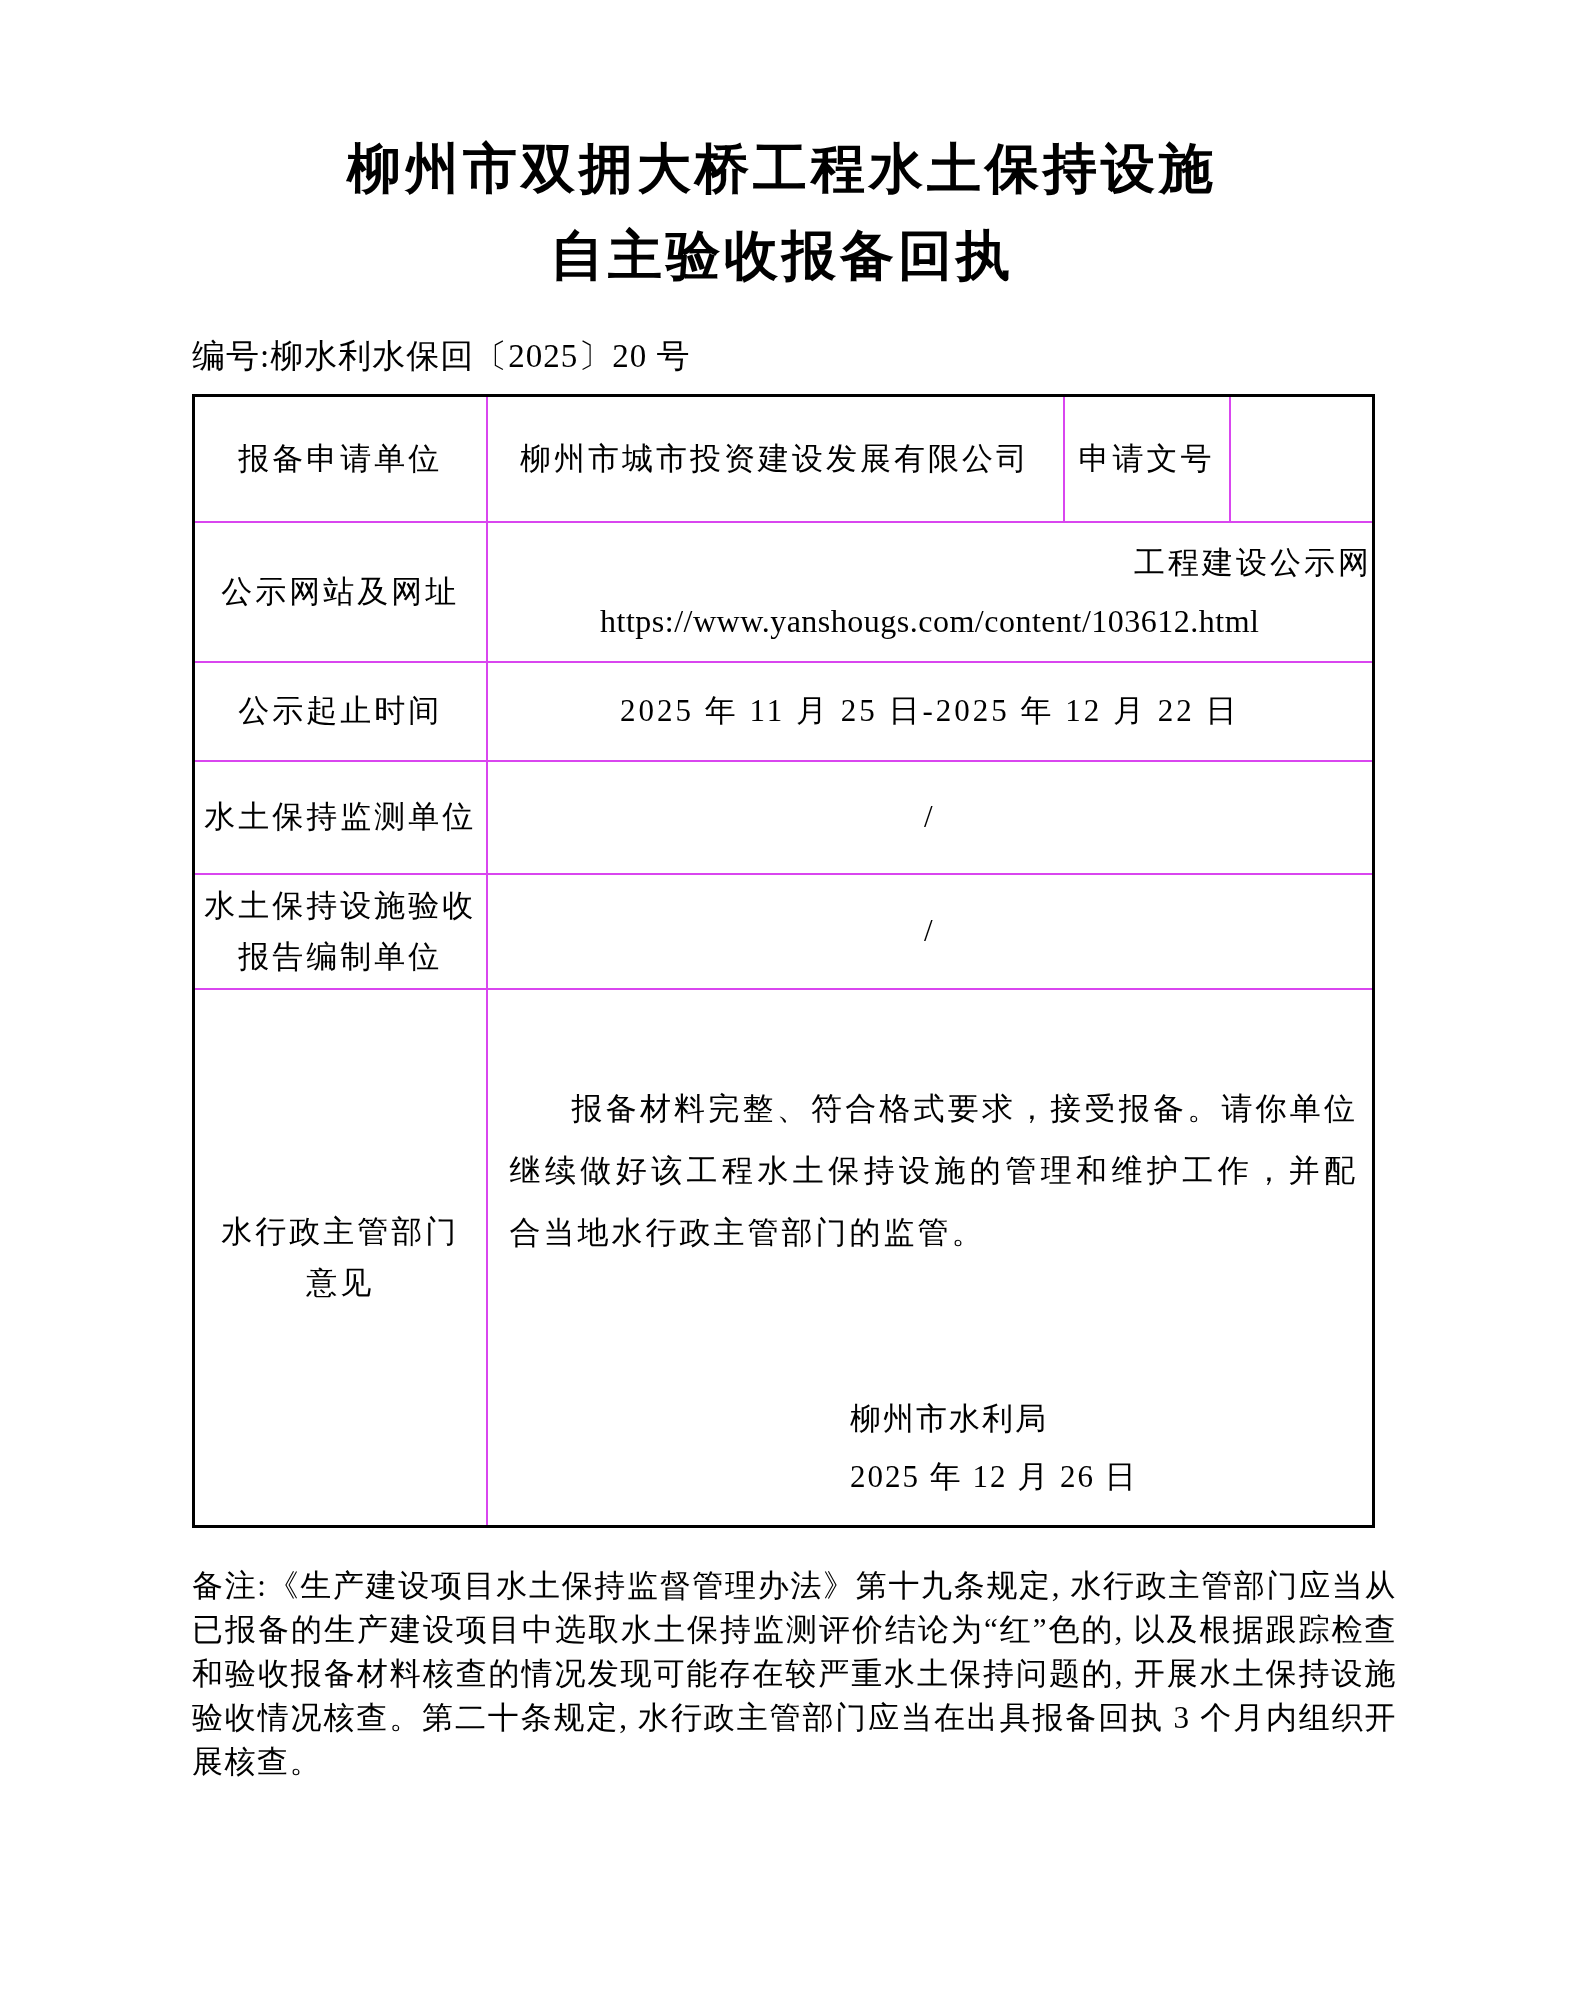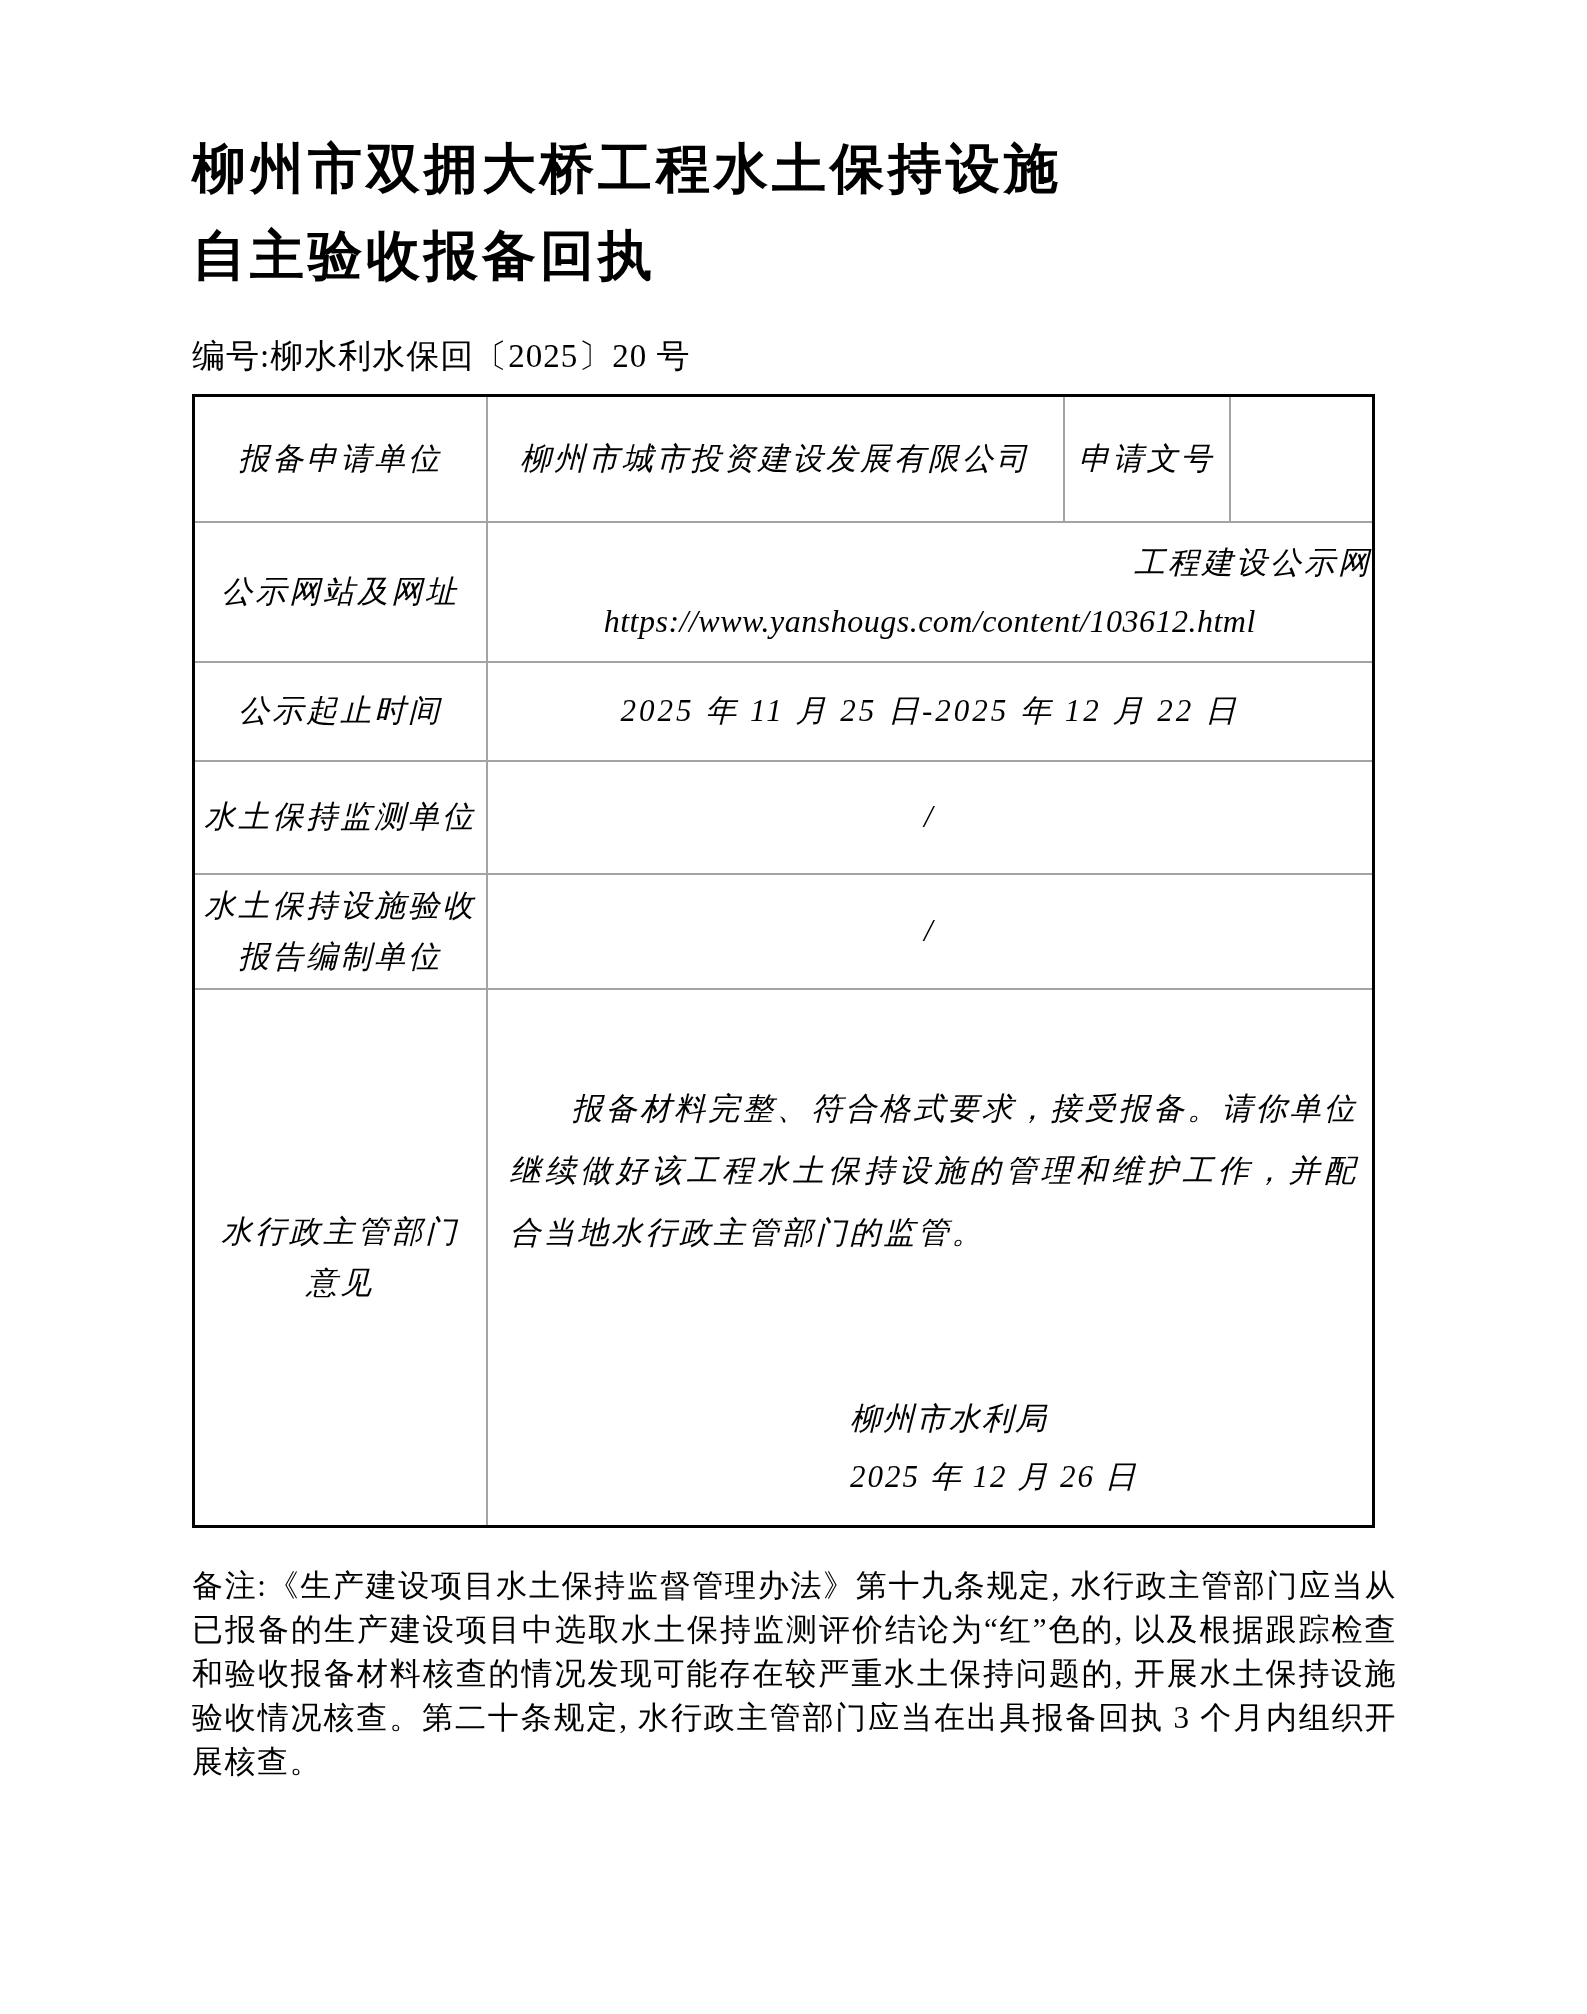--- a/index.html
+++ b/index.html
@@ -15,20 +15,21 @@
   }
   .page {
     padding: 126px 0 60px 192px;
     width: 1587px;
   }
   .content { width: 1180px; }
 
   
   .title {
     width: 1180px;
+    text-align: center;
     font-size: 54px;
     font-weight: bold;
     line-height: 87px;
     letter-spacing: 4px;
   }
   .title .tl { display: block; }
 
   
   .doc-number {
     width: 1180px;
@@ -41,27 +42,26 @@
 
   
   table.form {
     margin-top: 18px;
     width: 1180px;
     border-collapse: collapse;
     table-layout: fixed;
     border: 3px solid #000;
   }
   table.form td {
-    border: 2px solid #a3a3a3;
+    border: 2px solid #d946ef;
     font-size: 31px;
     text-align: center;
     vertical-align: middle;
     letter-spacing: 3px;
     overflow: hidden;
-    font-style: italic;
   }
   .lbl { letter-spacing: 4px; }
   .lbl .lline { display: block; line-height: 51px; }
   tr.r1 td { height: 126px; }
   tr.r2 td { height: 140px; }
   tr.r3 td { height: 99px; }
   tr.r4 td { height: 113px; }
   tr.r5 td { height: 115px; }
   tr.r6 td { height: 538px; }
   tr.r7 td { height: 116px; }

